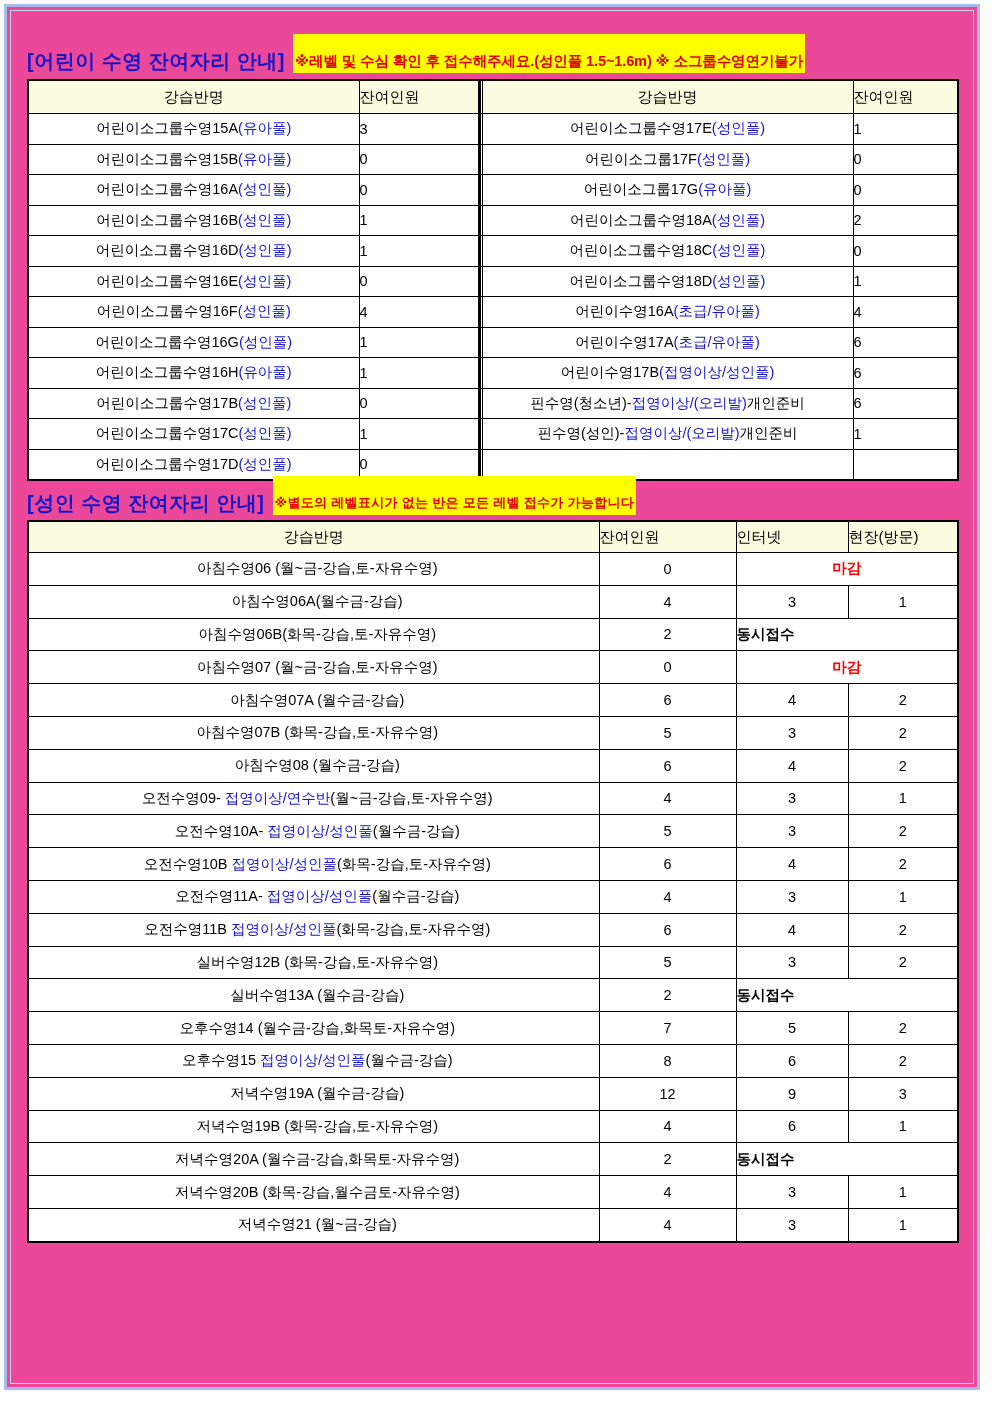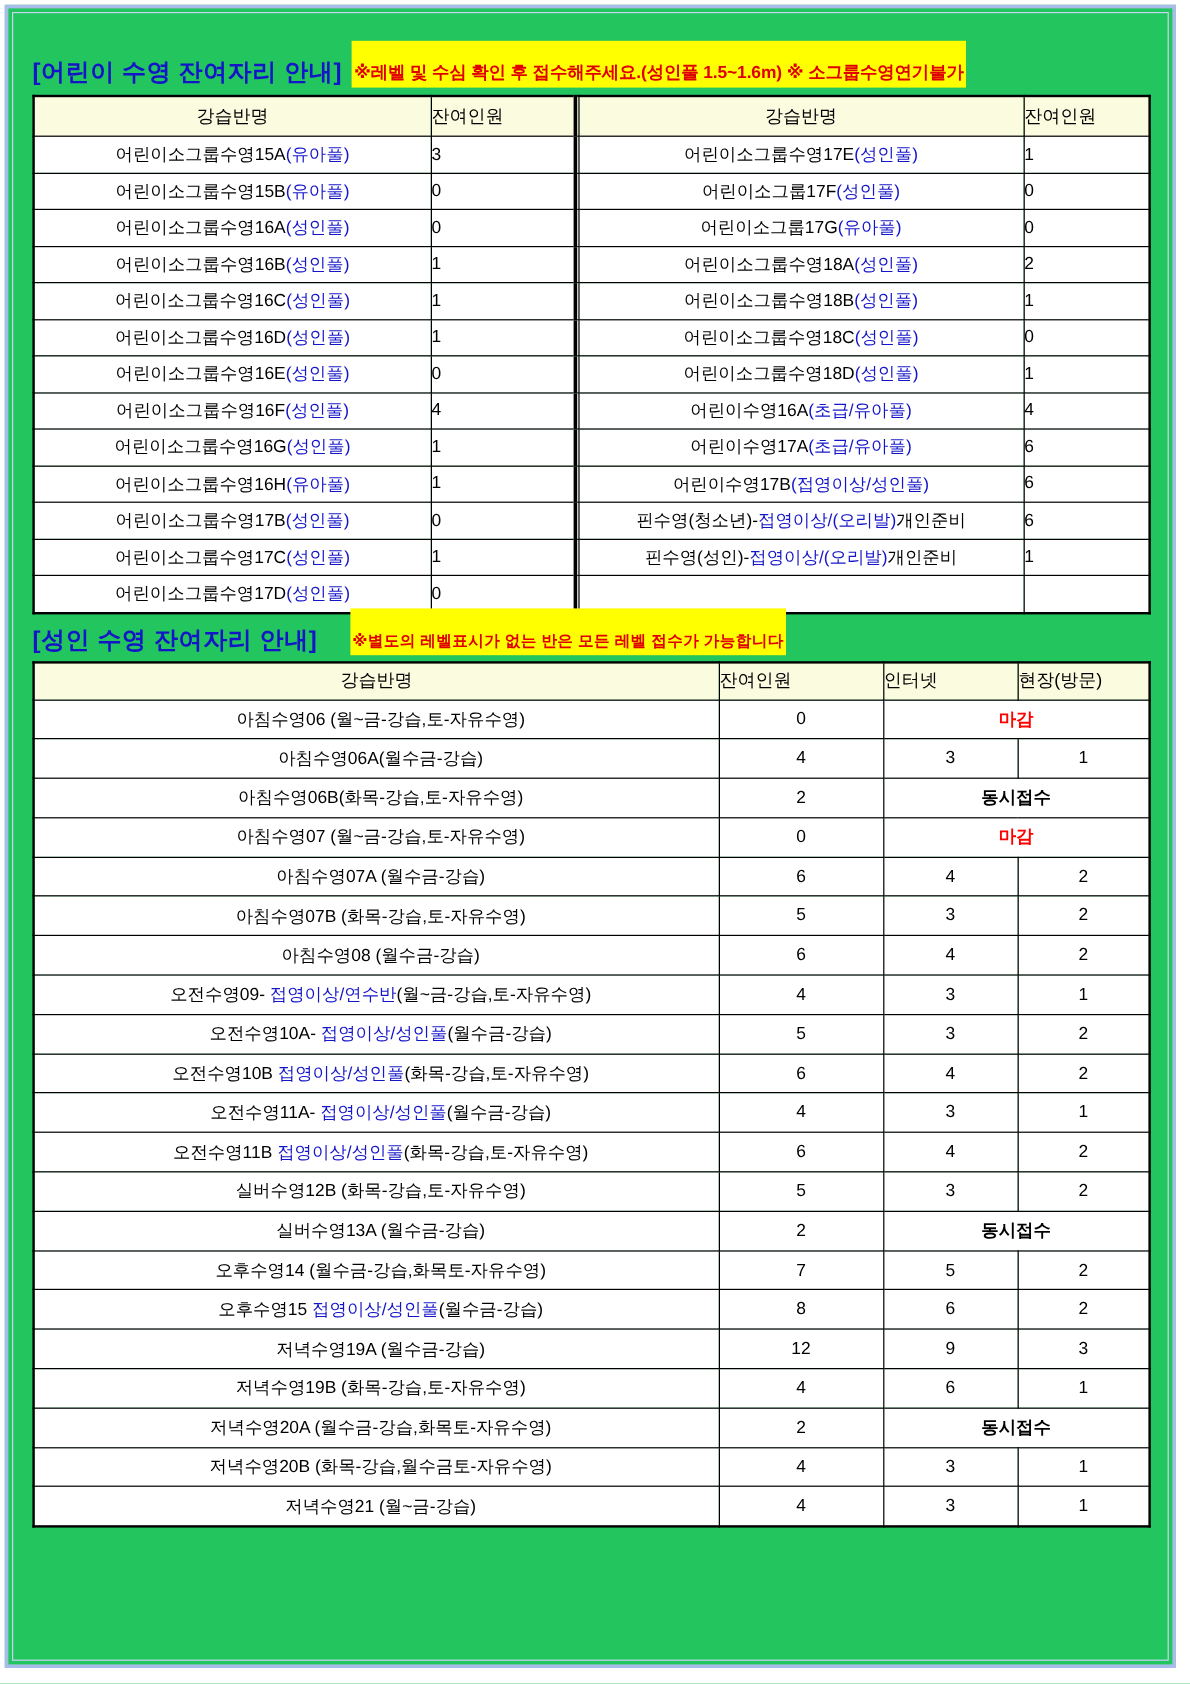--- a/index.html
+++ b/index.html
@@ -14,21 +14,21 @@
     overflow: hidden;
   }
   
   #page-frame {
     position: absolute;
     left: 4px;
     top: 4px;
     width: 976px;
     height: 1386px;
     border: 3px solid #a7bce8;
-    background: #22c55e;
+    background: #ec4899;
     box-sizing: border-box;
   }
   #page-frame-inner {
     position: absolute;
     left: 3px;
     top: 3px;
     right: 3px;
     bottom: 3px;
     border: 1px solid #c7d6f0;
     box-sizing: border-box;
@@ -114,21 +114,21 @@
 
   .blue { color: #1414c8; }
   .red-close {
     color: #ff0000;
     font-weight: bold;
     text-align: center;
   }
   .simul {
     color: #000000;
     font-weight: bold;
-    text-align: center;
+    text-align: left;
   }
   .kids .spacer-cell { border-left: 3px solid #000000; }
 </style>
 </head>
 <body>
 
 <div id="page-frame">
   <div id="page-frame-inner"></div>
 
   <div id="content">
@@ -178,27 +178,20 @@
             <td class="c-num">0</td>
           </tr>
           <tr>
             <td class="c-name">어린이소그룹수영16B<span class="blue">(성인풀)</span></td>
             <td class="c-num divider-left">1</td>
             <td class="spacer-cell"></td>
             <td class="c-name">어린이소그룹수영18A<span class="blue">(성인풀)</span></td>
             <td class="c-num">2</td>
           </tr>
           <tr>
-            <td class="c-name">어린이소그룹수영16C<span class="blue">(성인풀)</span></td>
-            <td class="c-num divider-left">1</td>
-            <td class="spacer-cell"></td>
-            <td class="c-name">어린이소그룹수영18B<span class="blue">(성인풀)</span></td>
-            <td class="c-num">1</td>
-          </tr>
-          <tr>
             <td class="c-name">어린이소그룹수영16D<span class="blue">(성인풀)</span></td>
             <td class="c-num divider-left">1</td>
             <td class="spacer-cell"></td>
             <td class="c-name">어린이소그룹수영18C<span class="blue">(성인풀)</span></td>
             <td class="c-num">0</td>
           </tr>
           <tr>
             <td class="c-name">어린이소그룹수영16E<span class="blue">(성인풀)</span></td>
             <td class="c-num divider-left">0</td>
             <td class="spacer-cell"></td>
@@ -243,21 +236,21 @@
           <tr>
             <td class="c-name">어린이소그룹수영17D<span class="blue">(성인풀)</span></td>
             <td class="c-num divider-left">0</td>
             <td class="spacer-cell"></td>
             <td class="c-name"></td>
             <td class="c-num"></td>
           </tr>
         </tbody>
     </table>
 
-    <div class="section-head" style="margin-top:4px;gap:19px;">
+    <div class="section-head" style="margin-top:4px;">
       <span class="section-title">[성인 수영 잔여자리 안내]</span>
       <span class="section-note blue-note">※별도의 레벨표시가 없는 반은 모든 레벨 접수가 가능합니다</span>
     </div>
 
     <table class="adult">
       <colgroup>
         <col style="width:571px">
         <col style="width:137px">
         <col style="width:112px">
         <col style="width:110px">

